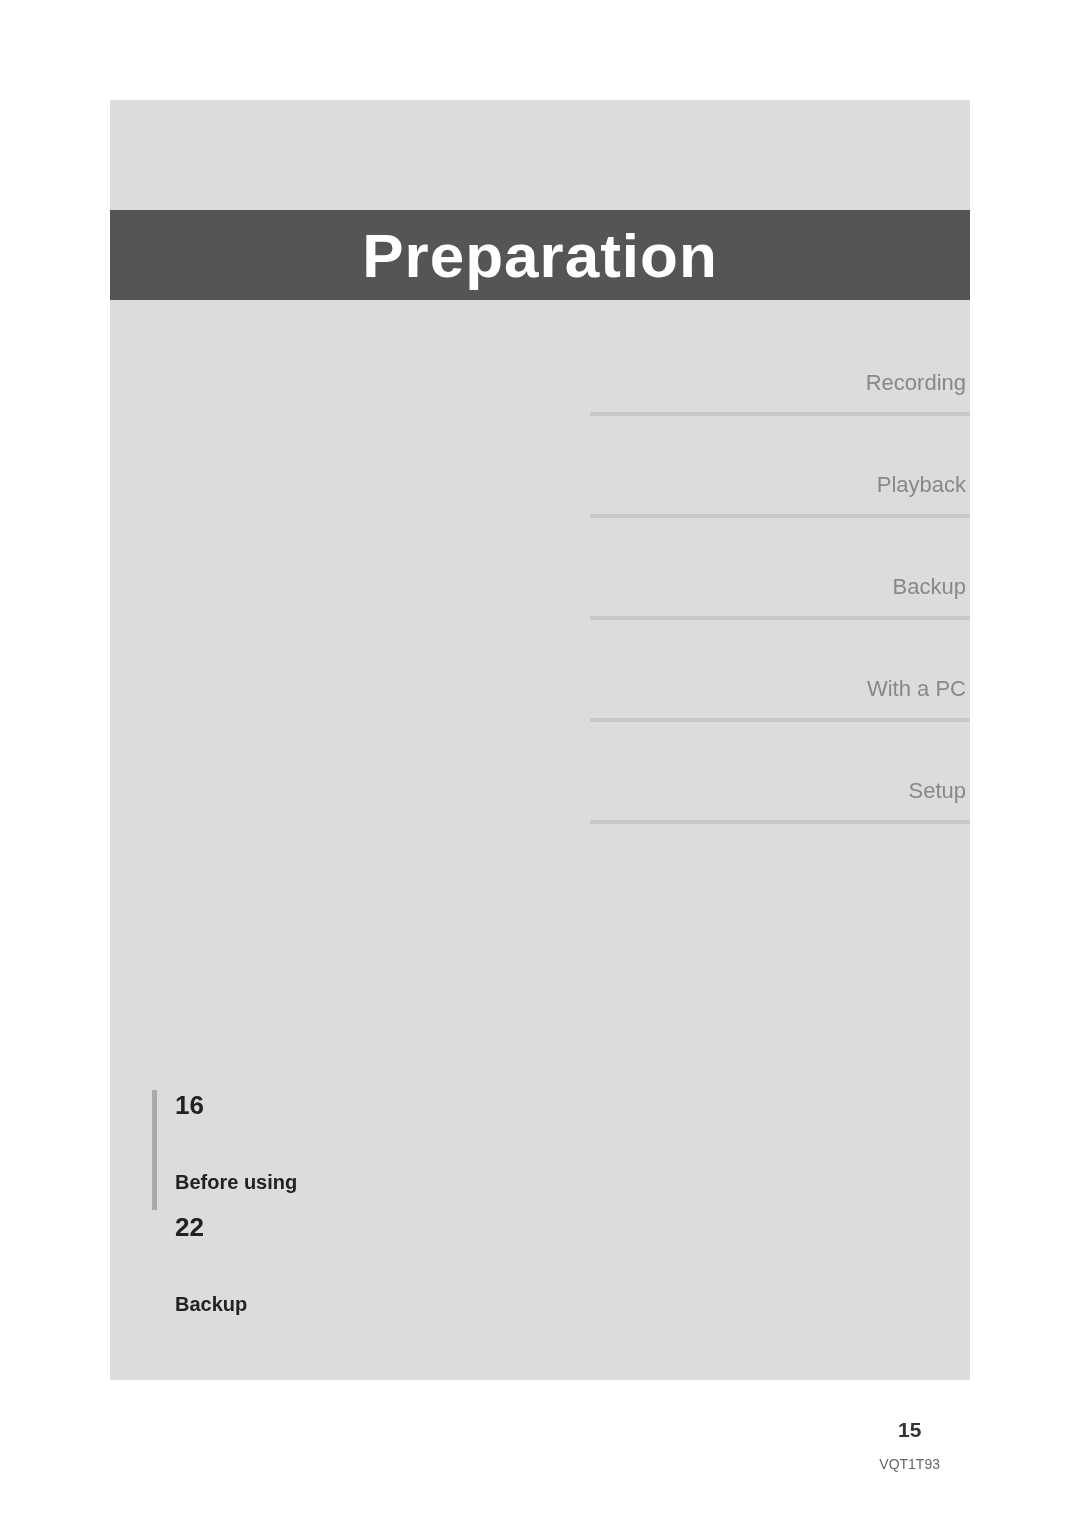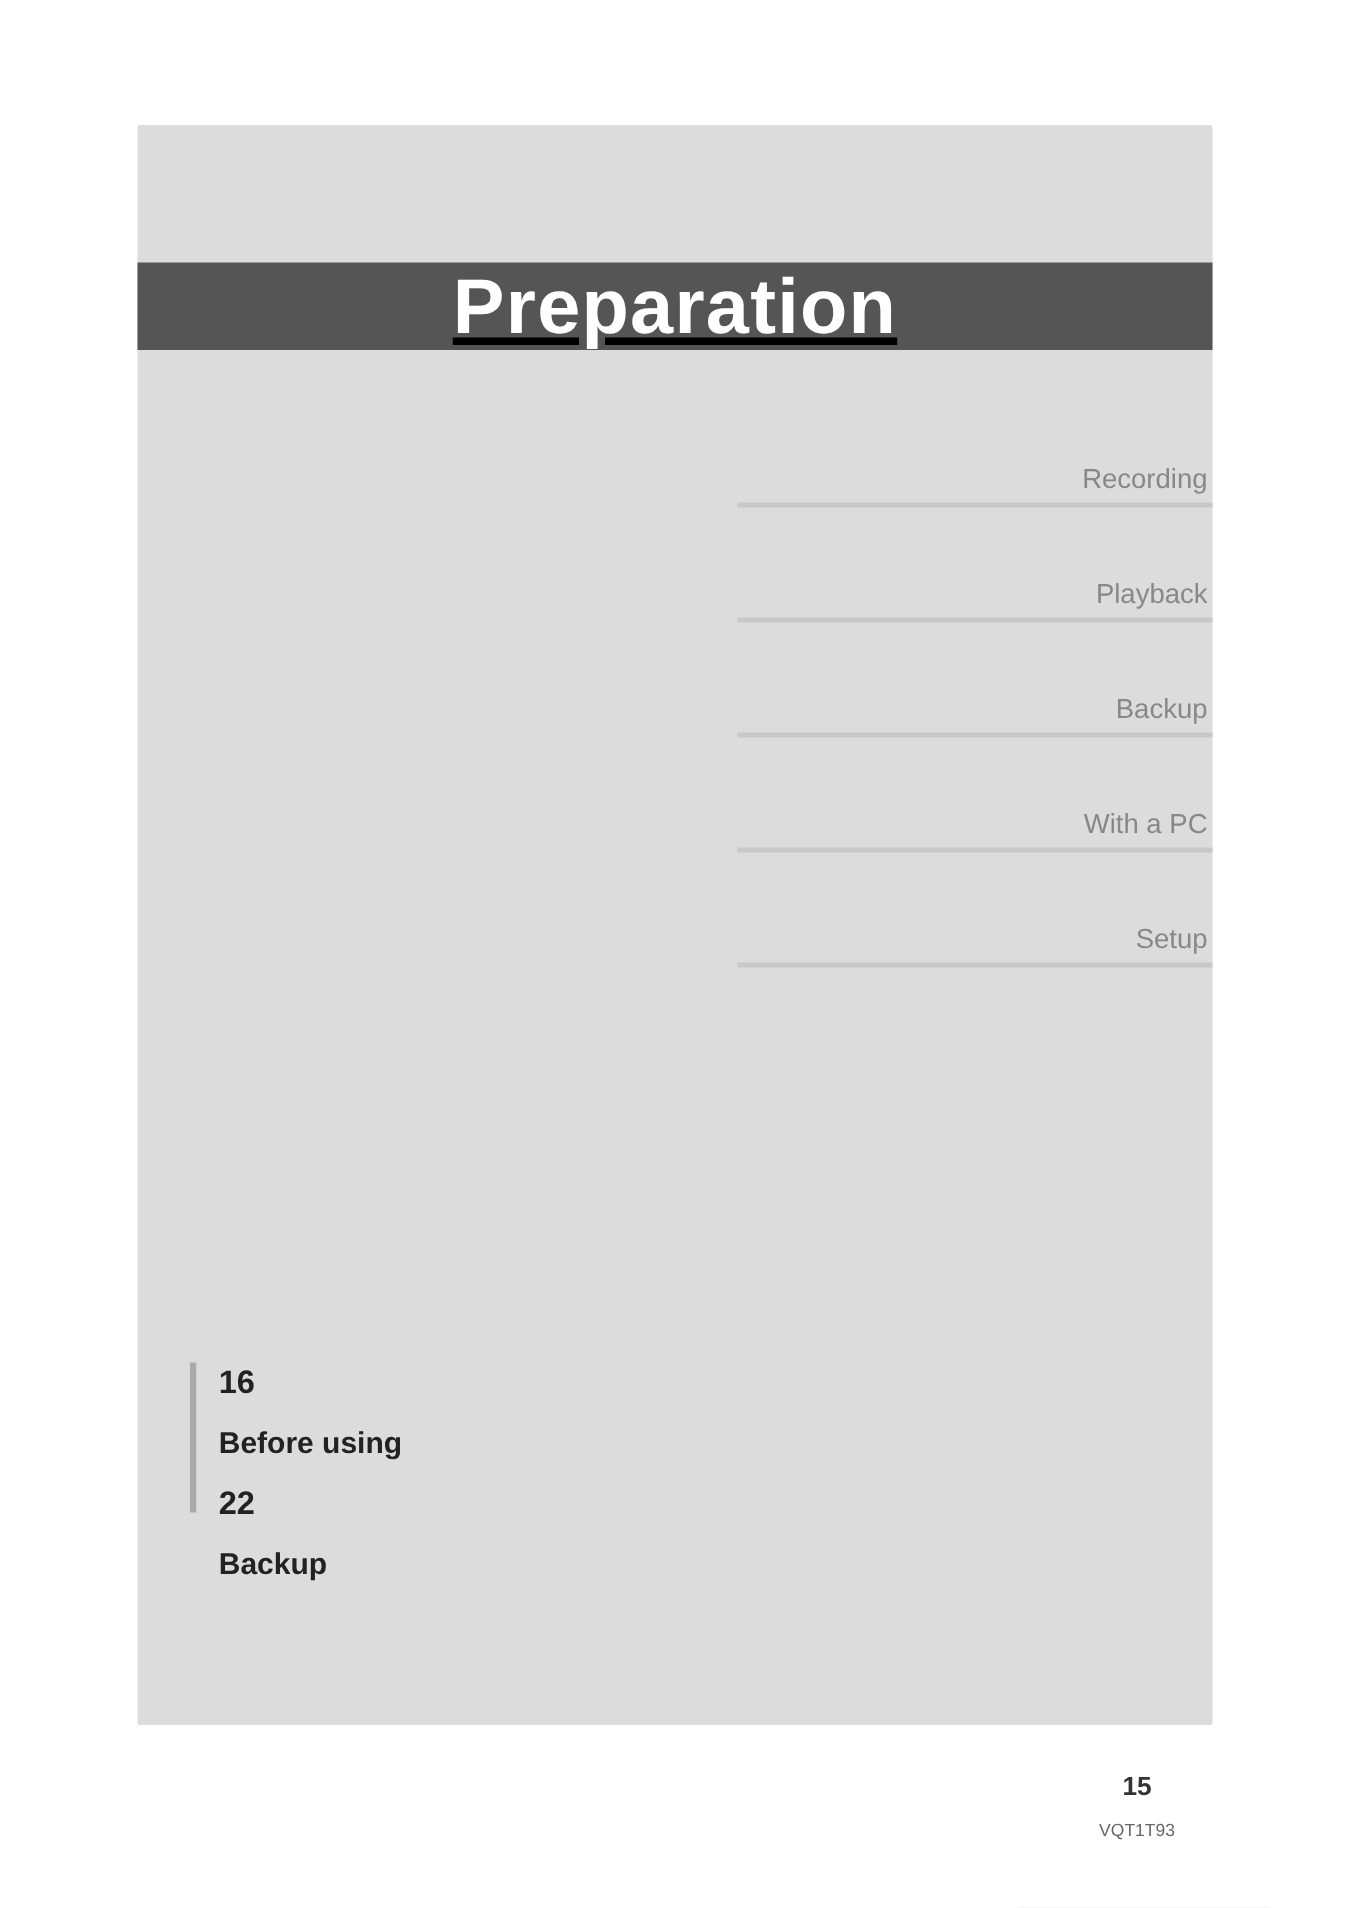--- a/index.html
+++ b/index.html
@@ -37,26 +37,25 @@
       background: #dcdcdc;
       border-radius: 2px;
     }
 
     
     .title-bar {
       position: absolute;
       top: 210px;
       left: 110px;
       width: 860px;
-      height: 70px;
+      height: 90px;
       background: #555555;
       display: flex;
       align-items: center;
       justify-content: center;
-      text-decoration: underline;
     }
 
     .title-text {
       font-size: 62px;
       font-weight: bold;
       color: #ffffff;
       letter-spacing: 1px;
     }
 
     
@@ -67,21 +66,21 @@
       width: 420px;
       display: flex;
       flex-direction: column;
       gap: 56px;
     }
 
     .section-item {
       display: flex;
       flex-direction: column;
       align-items: flex-end;
-      gap: 6px;
+      gap: 16px;
     }
 
     .section-label {
       font-size: 22px;
       color: #888888;
       font-weight: normal;
       padding-right: 4px;
     }
 
     .section-underline {
@@ -108,23 +107,24 @@
     }
 
     .toc-number {
       font-size: 26px;
       font-weight: bold;
       color: #222222;
       min-width: 40px;
     }
 
     .toc-text {
-      font-size: 24px;
+      font-size: 20px;
       font-weight: bold;
       color: #222222;
+      margin-top: 30px;
     }
 
     
     .left-accent {
       position: absolute;
       top: 1090px;
       left: 152px;
       width: 5px;
       height: 120px;
       background: #aaaaaa;

